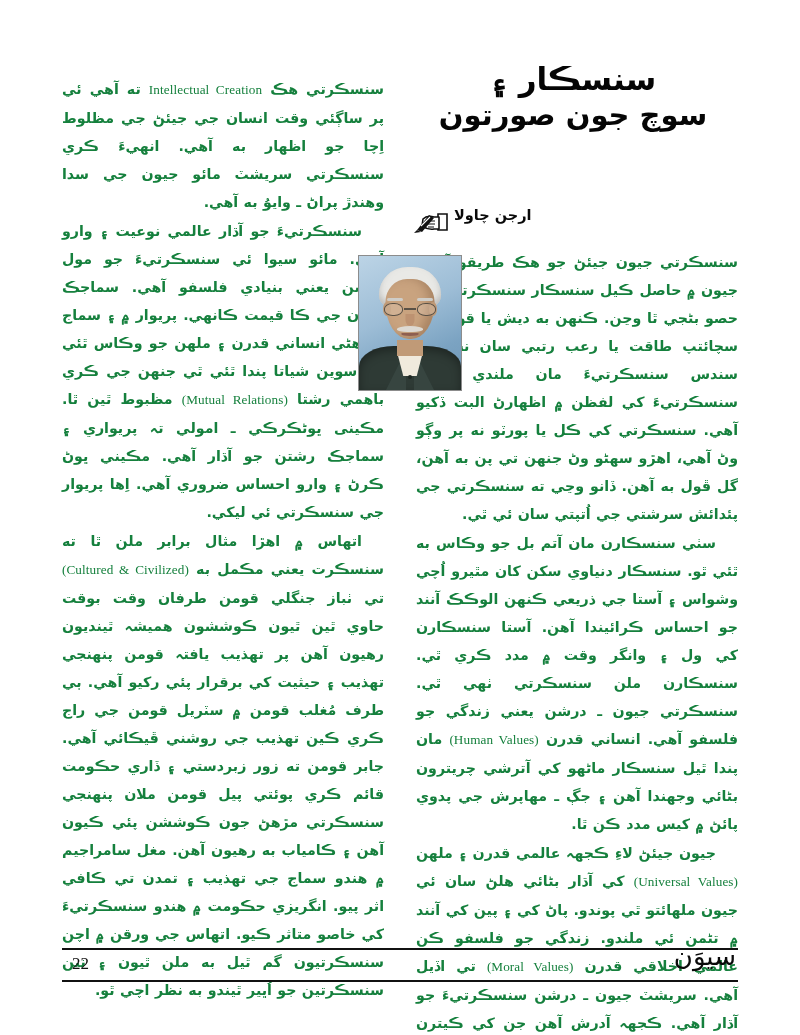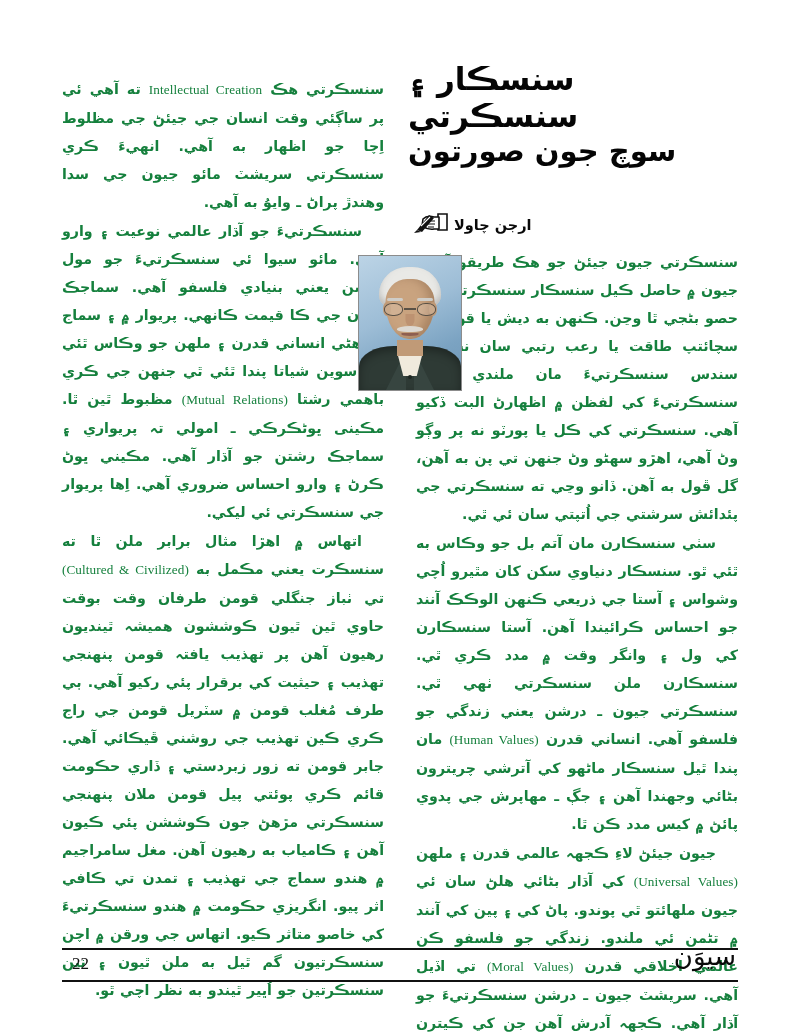--- a/index.html
+++ b/index.html
@@ -22,21 +22,21 @@
     inset: 0;
     background: #ffffff;
   }
 
   
   .title-block {
     position: absolute;
     top: 62px;
     right: 62px;
     width: 330px;
-    text-align: left;
+    text-align: center;
     direction: rtl;
   }
   .title-line {
     font-family: "DejaVu Sans", "Liberation Sans", sans-serif;
     font-weight: 700;
     color: #050505;
     letter-spacing: 0.5px;
     line-height: 1.12;
     white-space: nowrap;
   }
@@ -45,21 +45,21 @@
   .title-line-3 { font-size: 29px; margin-bottom: 9px; }
 
   
   .byline {
     position: absolute;
     top: 208px;
     right: 62px;
     width: 330px;
     display: flex;
     flex-direction: row;
-    align-items: flex-end;
+    align-items: flex-start;
     justify-content: flex-end;
     gap: 6px;
     direction: rtl;
   }
   .byline-name {
     font-size: 14.5px;
     font-weight: 700;
     color: #090909;
     white-space: nowrap;
     line-height: 1;
@@ -321,21 +321,20 @@
     white-space: nowrap;
   }
 </style>
 </head>
 <body>
 
 <div class="page">
 
   <div class="title-block">
     <div class="title-line title-line-1">سنسڪار ۽</div>
-    <div class="title-line title-line-2">سنسڪرتي</div>
     <div class="title-line title-line-3">سوچ جون صورتون</div>
   </div>
 
   <div class="byline">
     <span class="byline-name">ارجن چاولا</span>
     <span>
       <svg class="pen-hand-icon" viewBox="0 0 40 26" xmlns="http://www.w3.org/2000/svg">
 
         <path d="M30 6 L39 6 L39 22 L30 22 Z" fill="#ffffff" stroke="#111" stroke-width="1.6"></path>
 

